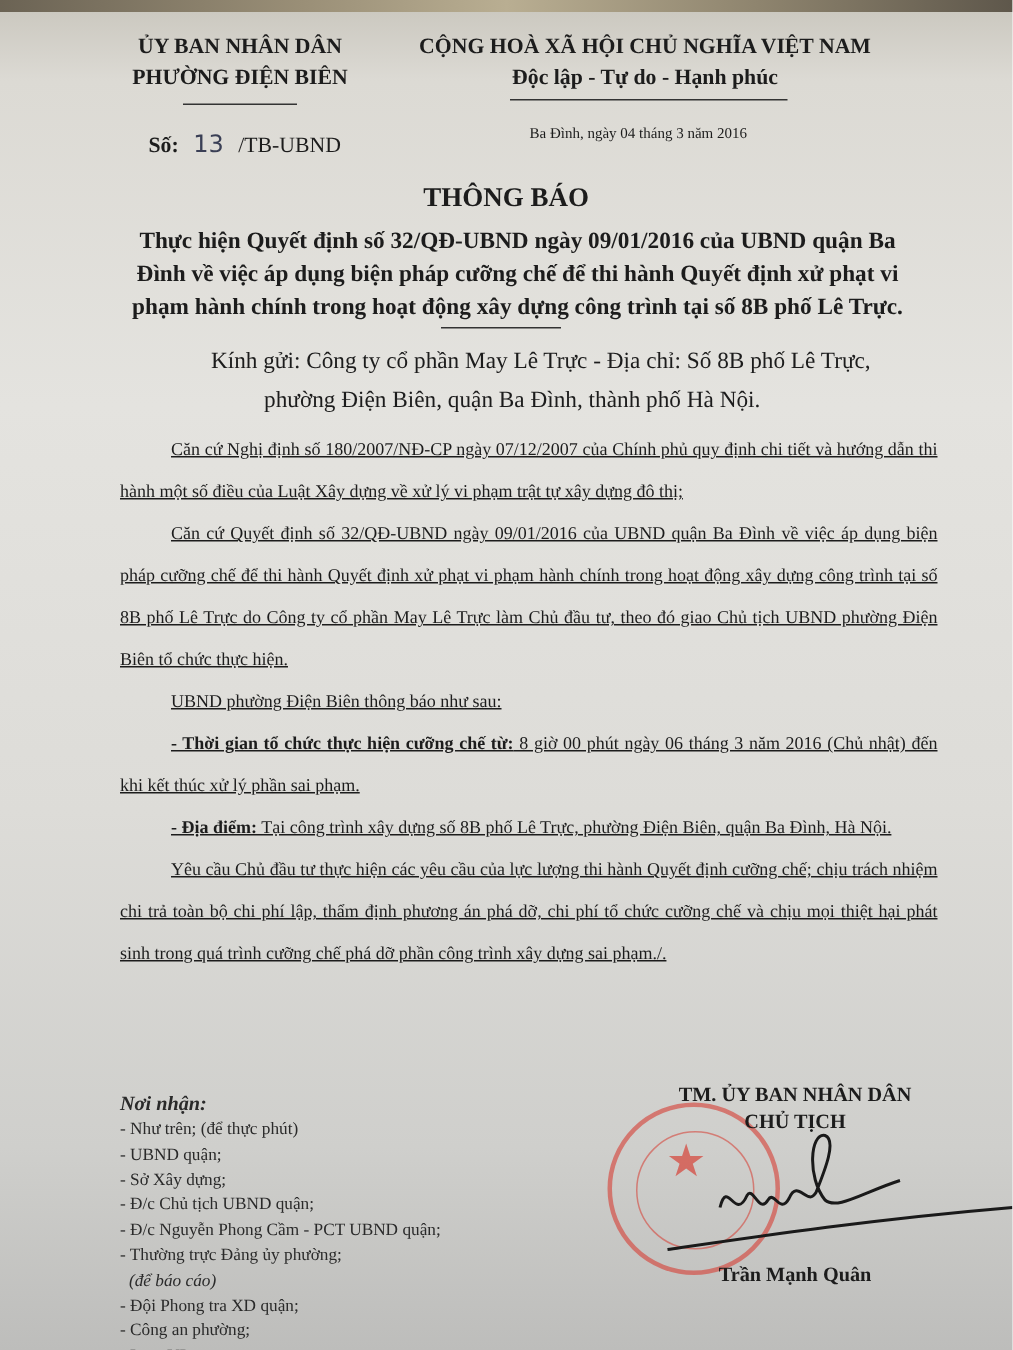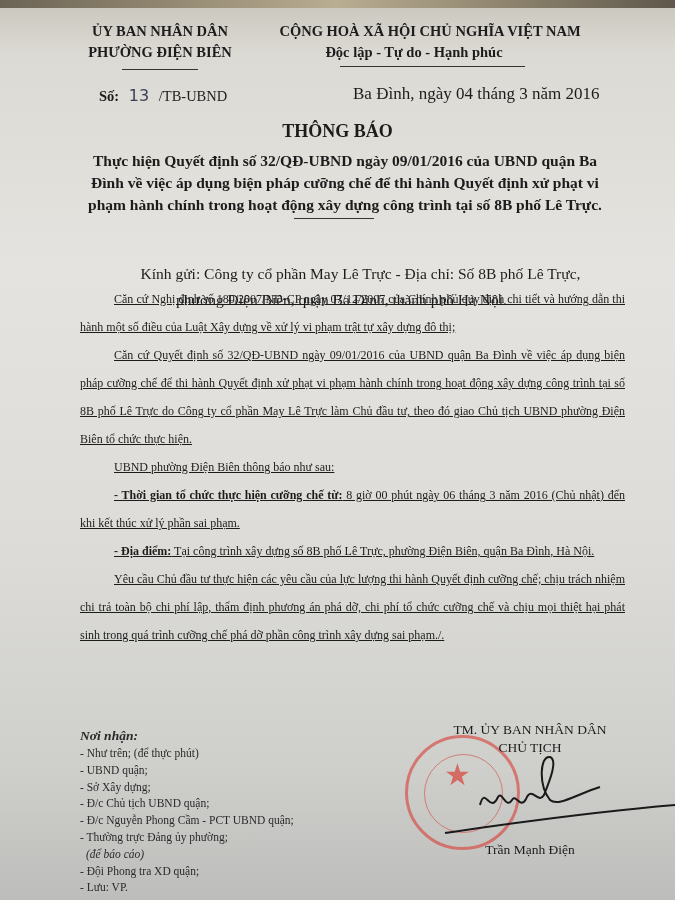--- a/index.html
+++ b/index.html
@@ -17,56 +17,56 @@
   .abs { position:absolute; }
   .hdr { font-weight:bold; font-size:14.5px; text-align:center; white-space:nowrap; }
   .rule { position:absolute; height:1.2px; background:#333; }
   .body-text { font-size:12px; line-height:28px; position:absolute; left:80px; width:545px;text-decoration:underline; }
   .p { text-indent:34px; text-align:justify; margin:0; }
   .b { font-weight:bold; }
   .title { font-weight:bold; font-size:18px; position:absolute; left:0; width:675px; text-align:center; top:121px; }
   .subtitle { font-weight:bold; font-size:15.5px; line-height:22px; position:absolute; left:85px; width:520px; text-align:center; top:150px; }
   .recipients { position:absolute; left:80px; top:727px; font-size:11.5px; line-height:16.8px; color:#2a2a2a; }
   .recipients .lbl { font-weight:bold; font-style:italic; font-size:13.5px; line-height:18px; }
-  .sign { position:absolute; left:395px; width:270px; text-align:center; font-weight:normal; font-size:13.5px; }
+  .sign { position:absolute; left:395px; width:270px; text-align:center; font-weight:bold; font-size:13.5px; }
   .stamp {
     position:absolute; left:405px; top:735px; width:115px; height:115px; border-radius:50%;
     border:3px solid rgba(214,70,60,0.75); box-sizing:border-box; opacity:0.85;
   }
   .stamp .inner { position:absolute; left:16px; top:16px; width:77px; height:77px; border-radius:50%; border:1.5px solid rgba(214,70,60,0.7); }
   .stamp .star { position:absolute; left:36px; top:22px; color:rgba(214,70,60,0.85); font-size:30px; line-height:30px; }
 </style>
 </head>
 <body>
 
 <div class="topstrip"></div>
 
 <div class="page">
 
   <div class="abs hdr" style="left:85px; top:23px; width:150px;">ỦY BAN NHÂN DÂN</div>
   <div class="abs hdr" style="left:80px; top:44px; width:160px;">PHƯỜNG ĐIỆN BIÊN</div>
   <div class="rule" style="left:122px; top:69px; width:76px;"></div>
 
   <div class="abs hdr" style="left:275px; top:23px; width:310px;">CỘNG HOÀ XÃ HỘI CHỦ NGHĨA VIỆT NAM</div>
-  <div class="abs hdr" style="left:304px; top:44px; width:220px;">Độc lập - Tự do - Hạnh phúc</div>
+  <div class="abs hdr" style="left:320px; top:44px; width:220px;">Độc lập - Tự do - Hạnh phúc</div>
   <div class="rule" style="left:340px; top:66px; width:185px;"></div>
 
   <div class="abs" style="left:99px; top:86px; font-size:14.5px; white-space:nowrap;">
     <span class="b">Số:</span>
     <span style="font-family:'DejaVu Sans',sans-serif; font-size:16px; color:#3a3f55; margin:16px 6px;">13</span>
     <span>/TB-UBND</span>
   </div>
-  <div class="abs" style="left:353px; top:84px; font-size:17px; white-space:nowrap;">Ba Đình, ngày 04 tháng 3 năm 2016</div>
+  <div class="abs" style="left:353px; top:84px; font-size:10px; white-space:nowrap;">Ba Đình, ngày 04 tháng 3 năm 2016</div>
 
   <div class="title">THÔNG BÁO</div>
   <div class="subtitle">Thực hiện Quyết định số 32/QĐ-UBND ngày 09/01/2016 của UBND quận Ba Đình về việc áp dụng biện pháp cưỡng chế để thi hành Quyết định xử phạt vi phạm hành chính trong hoạt động xây dựng công trình tại số 8B phố Lê Trực.</div>
   <div class="rule" style="left:294px; top:218px; width:80px;"></div>
 
   <div class="abs" style="left:0; width:675px; top:228px; font-size:15.5px; line-height:26px; text-align:center;">
-    <div style="padding-left:46px;margin-top:33px;">Kính gửi: Công ty cổ phần May Lê Trực - Địa chỉ: Số 8B phố Lê Trực,</div>
+    <div style="padding-left:46px;">Kính gửi: Công ty cổ phần May Lê Trực - Địa chỉ: Số 8B phố Lê Trực,</div>
     <div style="padding-left:8px;">phường Điện Biên, quận Ba Đình, thành phố Hà Nội.</div>
   </div>
 
   <div class="body-text" style="top:285px;">
     <p class="p">Căn cứ Nghị định số 180/2007/NĐ-CP ngày 07/12/2007 của Chính phủ quy định chi tiết và hướng dẫn thi hành một số điều của Luật Xây dựng về xử lý vi phạm trật tự xây dựng đô thị;</p>
     <p class="p">Căn cứ Quyết định số 32/QĐ-UBND ngày 09/01/2016 của UBND quận Ba Đình về việc áp dụng biện pháp cưỡng chế để thi hành Quyết định xử phạt vi phạm hành chính trong hoạt động xây dựng công trình tại số 8B phố Lê Trực do Công ty cổ phần May Lê Trực làm Chủ đầu tư, theo đó giao Chủ tịch UBND phường Điện Biên tổ chức thực hiện.</p>
     <p class="p">UBND phường Điện Biên thông báo như sau:</p>
     <p class="p"><span class="b">- Thời gian tổ chức thực hiện cưỡng chế từ:</span><span> 8 giờ 00 phút ngày 06 tháng 3 năm 2016 (Chủ nhật) đến khi kết thúc xử lý phần sai phạm.</span></p>
     <p class="p"><span class="b">- Địa điểm:</span><span> Tại công trình xây dựng số 8B phố Lê Trực, phường Điện Biên, quận Ba Đình, Hà Nội.</span></p>
     <p class="p">Yêu cầu Chủ đầu tư thực hiện các yêu cầu của lực lượng thi hành Quyết định cưỡng chế; chịu trách nhiệm chi trả toàn bộ chi phí lập, thẩm định phương án phá dỡ, chi phí tổ chức cưỡng chế và chịu mọi thiệt hại phát sinh trong quá trình cưỡng chế phá dỡ phần công trình xây dựng sai phạm./.</p>
@@ -75,28 +75,29 @@
   <div class="recipients">
     <div class="lbl">Nơi nhận:</div>
     <div>- Như trên; (để thực phút)</div>
     <div>- UBND quận;</div>
     <div>- Sở Xây dựng;</div>
     <div>- Đ/c Chủ tịch UBND quận;</div>
     <div>- Đ/c Nguyễn Phong Cầm - PCT UBND quận;</div>
     <div>- Thường trực Đảng ủy phường;</div>
     <div style="font-style:italic; padding-left:6px;">  (để báo cáo)</div>
     <div>- Đội Phong tra XD quận;</div>
+    <div>- Công an phường;</div>
     <div>- Lưu: VP.</div>
   </div>
 
   <div class="stamp">
     <div class="inner"></div>
     <div class="star">★</div>
   </div>
 
   <div class="sign" style="top:722px;">TM. ỦY BAN NHÂN DÂN</div>
   <div class="sign" style="top:740px;">CHỦ TỊCH</div>
   <svg class="abs" style="left:440px; top:755px;" width="235" height="85" viewBox="0 0 235 85">
     <path d="M40 50 C45 30, 50 60, 58 42 C62 35, 66 55, 72 45 C76 38, 80 55, 86 44 C92 30, 98 50, 104 40 C110 25, 118 5, 110 2 C100 0, 98 30, 110 45 C118 52, 135 40, 160 32" fill="none" stroke="#1a1a1a" stroke-width="2"></path>
     <path d="M5 78 C60 70, 140 58, 235 50" fill="none" stroke="#1a1a1a" stroke-width="2"></path>
   </svg>
-  <div class="sign" style="top:842px;">Trần Mạnh Điện</div>
+  <div class="sign" style="top:842px;">Trần Mạnh Quân</div>
 </div>
 
 </body></html>

